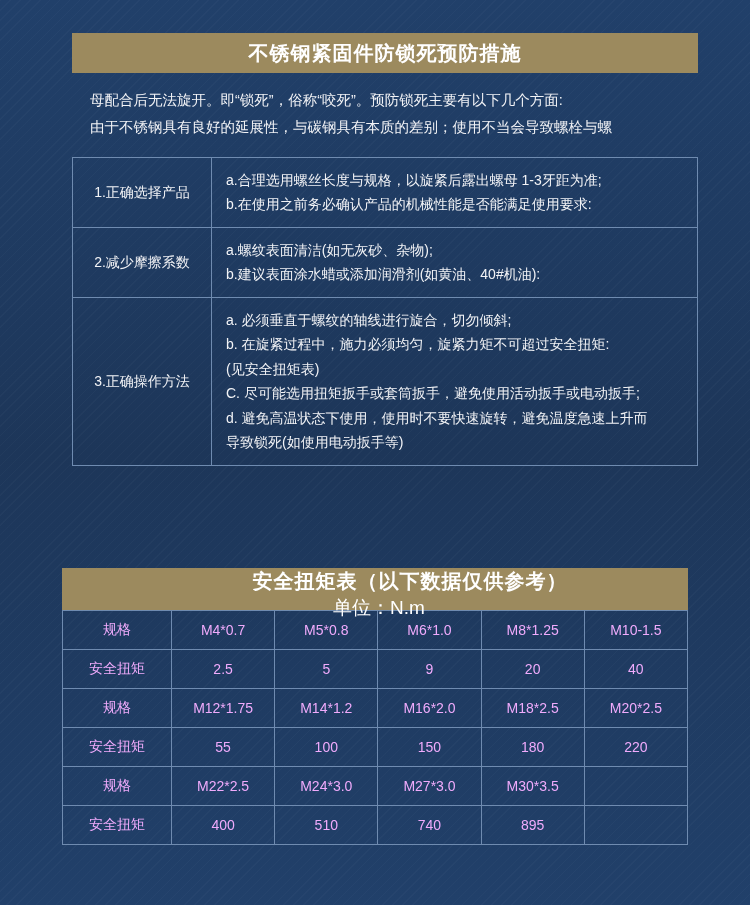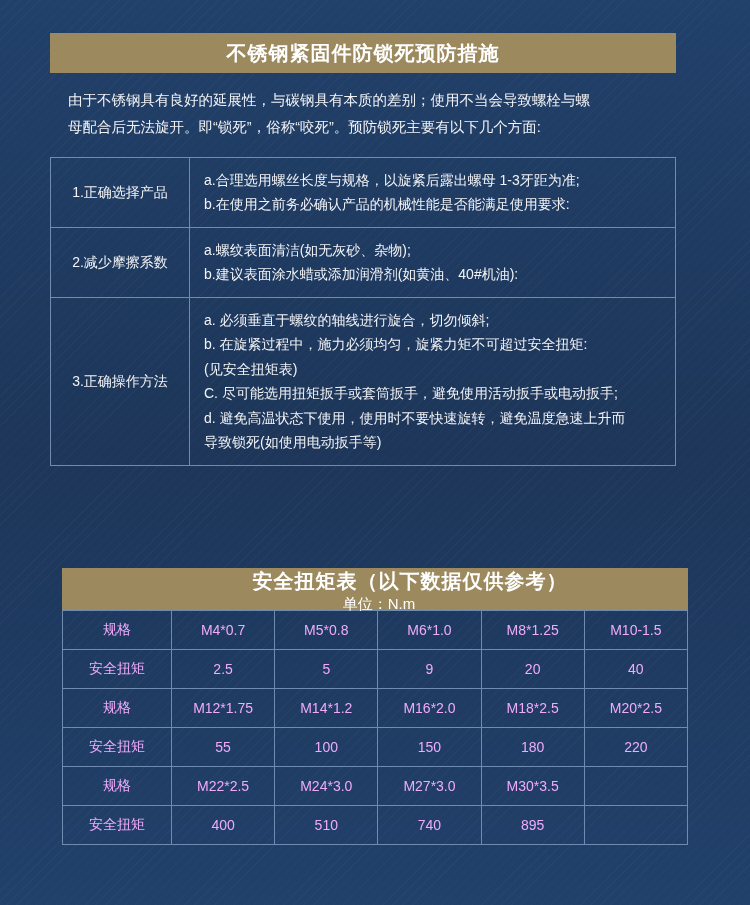--- a/index.html
+++ b/index.html
@@ -27,21 +27,21 @@
   .page {
     position: relative;
     width: 750px;
     height: 905px;
     box-sizing: border-box;
   }
 
   
   .section-one {
     position: absolute;
-    left: 50px;
+    left: 72px;
     top: 33px;
     width: 626px;
   }
   .title-bar {
     background: #9c8a5e;
     height: 40px;
     display: flex;
     align-items: center;
     justify-content: center;
     font-size: 20px;
@@ -107,21 +107,21 @@
   .torque-head .th-title {
     flex: 1;
     text-align: center;
     font-size: 20px;
     font-weight: bold;
     letter-spacing: 1px;
     padding-left: 70px;
     box-sizing: border-box;
   }
   .torque-head .th-unit {
-    font-size: 15px;
+    font-size: 19px;
     padding-right: 14px;
     white-space: nowrap;
     margin-left: 22px;
   }
   table.torque {
     border-collapse: collapse;
     width: 626px;
     table-layout: fixed;
   }
   table.torque td {
@@ -141,22 +141,22 @@
 <div class="page">
   <div class="bg-texture"></div>
 
   <div class="section-one">
 
     <div class="title-bar">
       <span>不锈钢紧固件防锁死预防措施</span>
     </div>
 
     <div class="intro">
+      <span class="line indent">母配合后无法旋开。即“锁死”，俗称“咬死”。预防锁死主要有以下几个方面:</span>
       <span class="line">由于不锈钢具有良好的延展性，与碳钢具有本质的差别；使用不当会导致螺栓与螺</span>
-      <span class="line indent">母配合后无法旋开。即“锁死”，俗称“咬死”。预防锁死主要有以下几个方面:</span>
     </div>
 
     <table class="measures">
       <tbody>
         <tr>
           <td class="label">1.正确选择产品</td>
           <td class="body">
             <span class="row">a.合理选用螺丝长度与规格，以旋紧后露出螺母 1-3牙距为准;</span>
             <span class="row">b.在使用之前务必确认产品的机械性能是否能满足使用要求:</span>
           </td>

